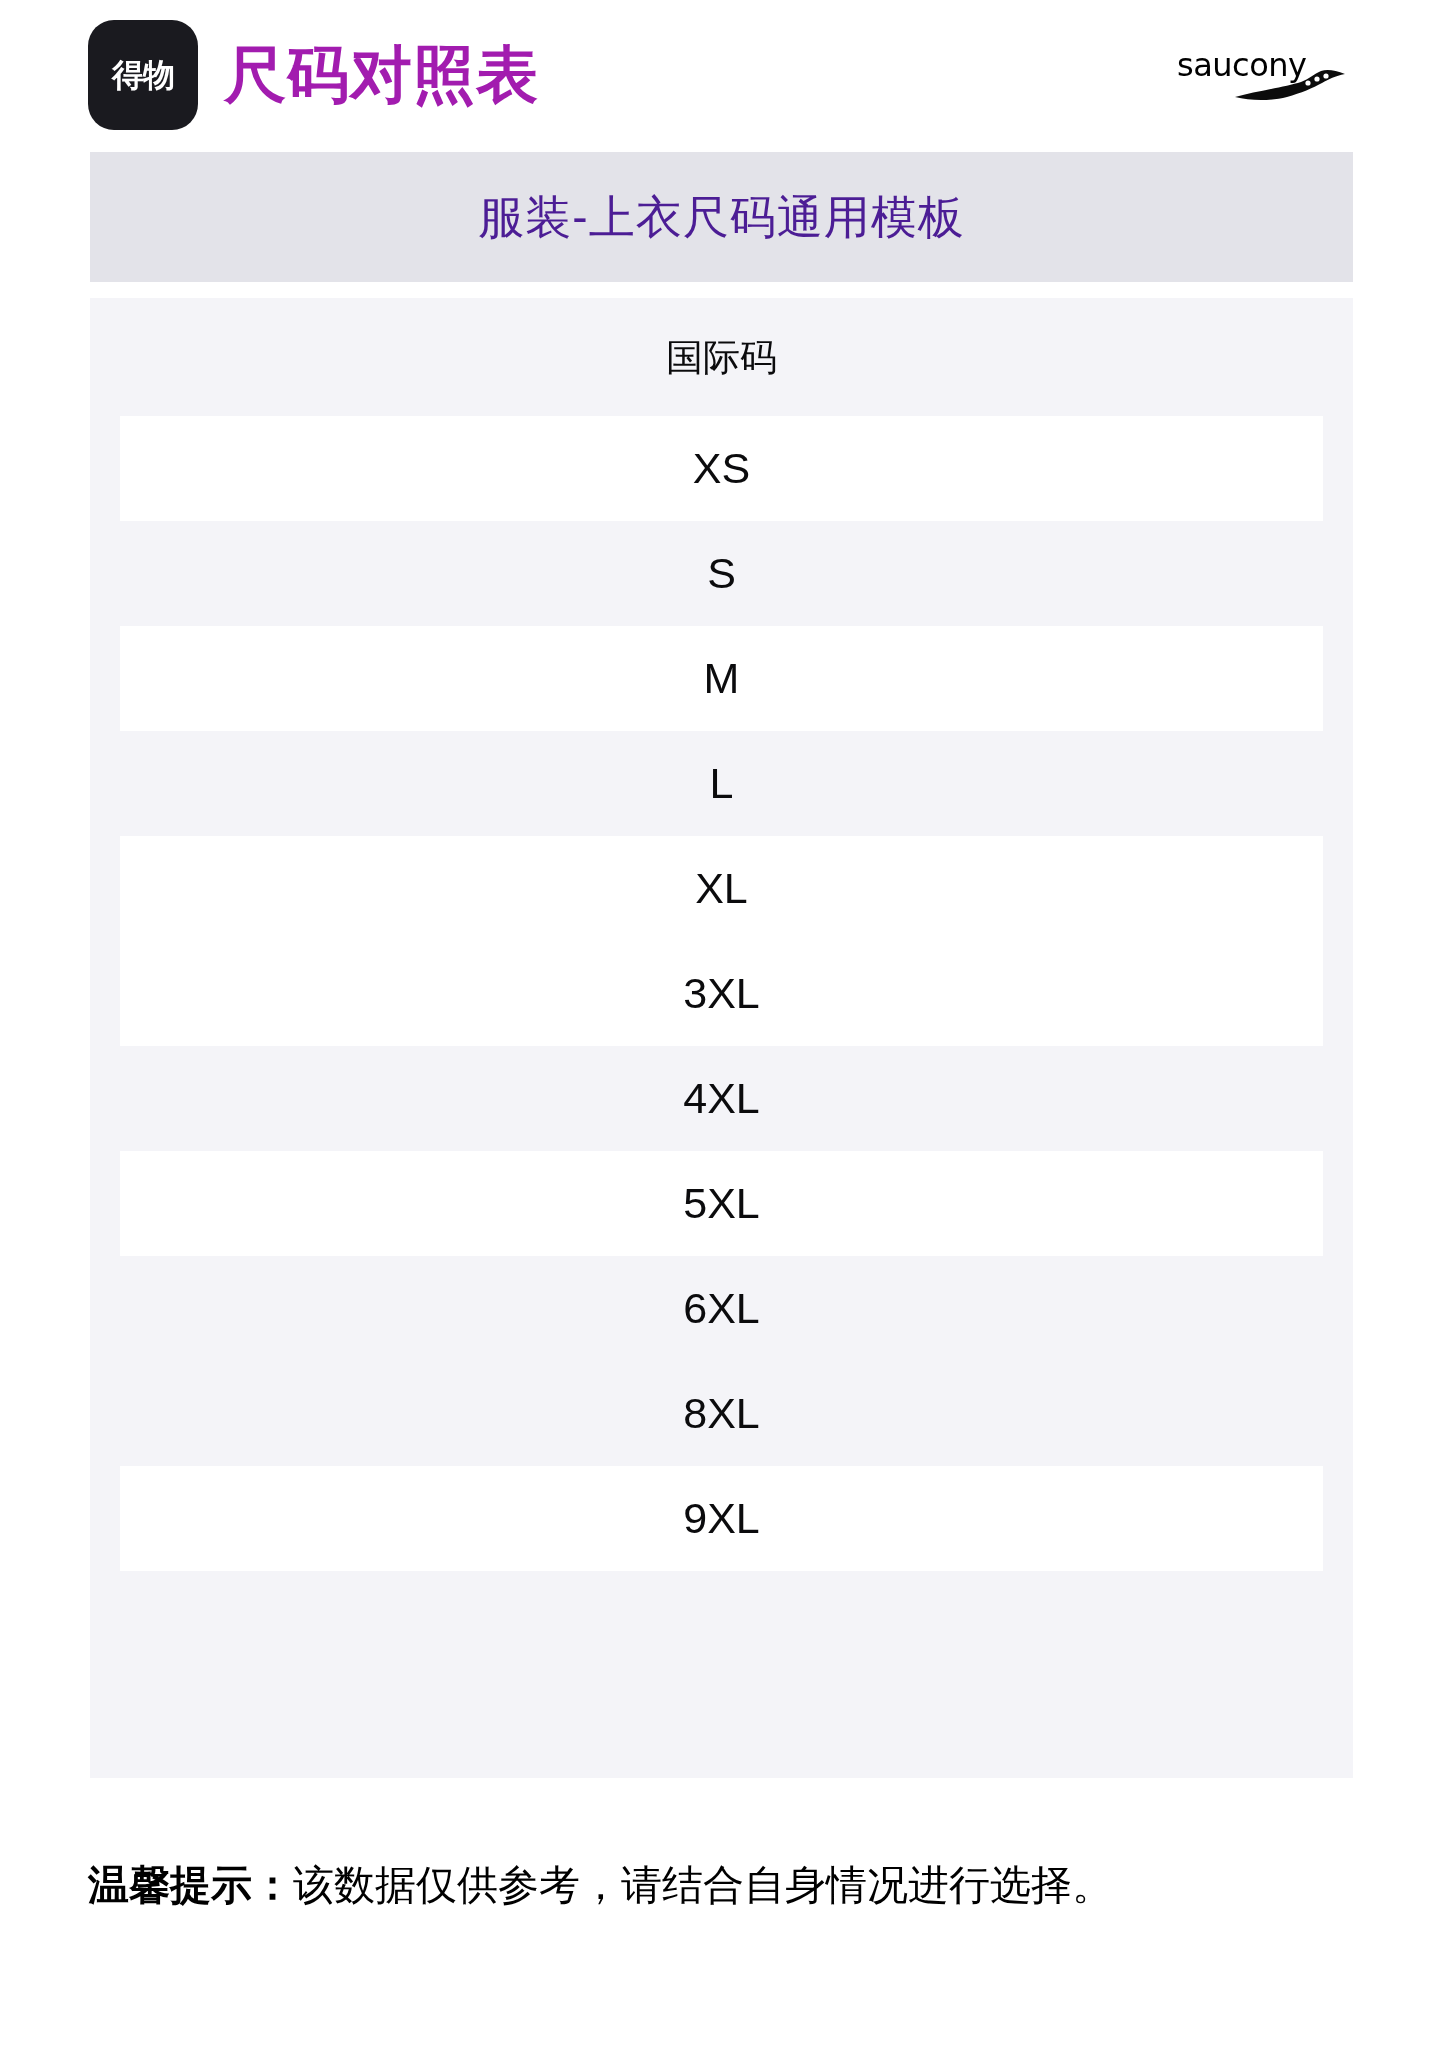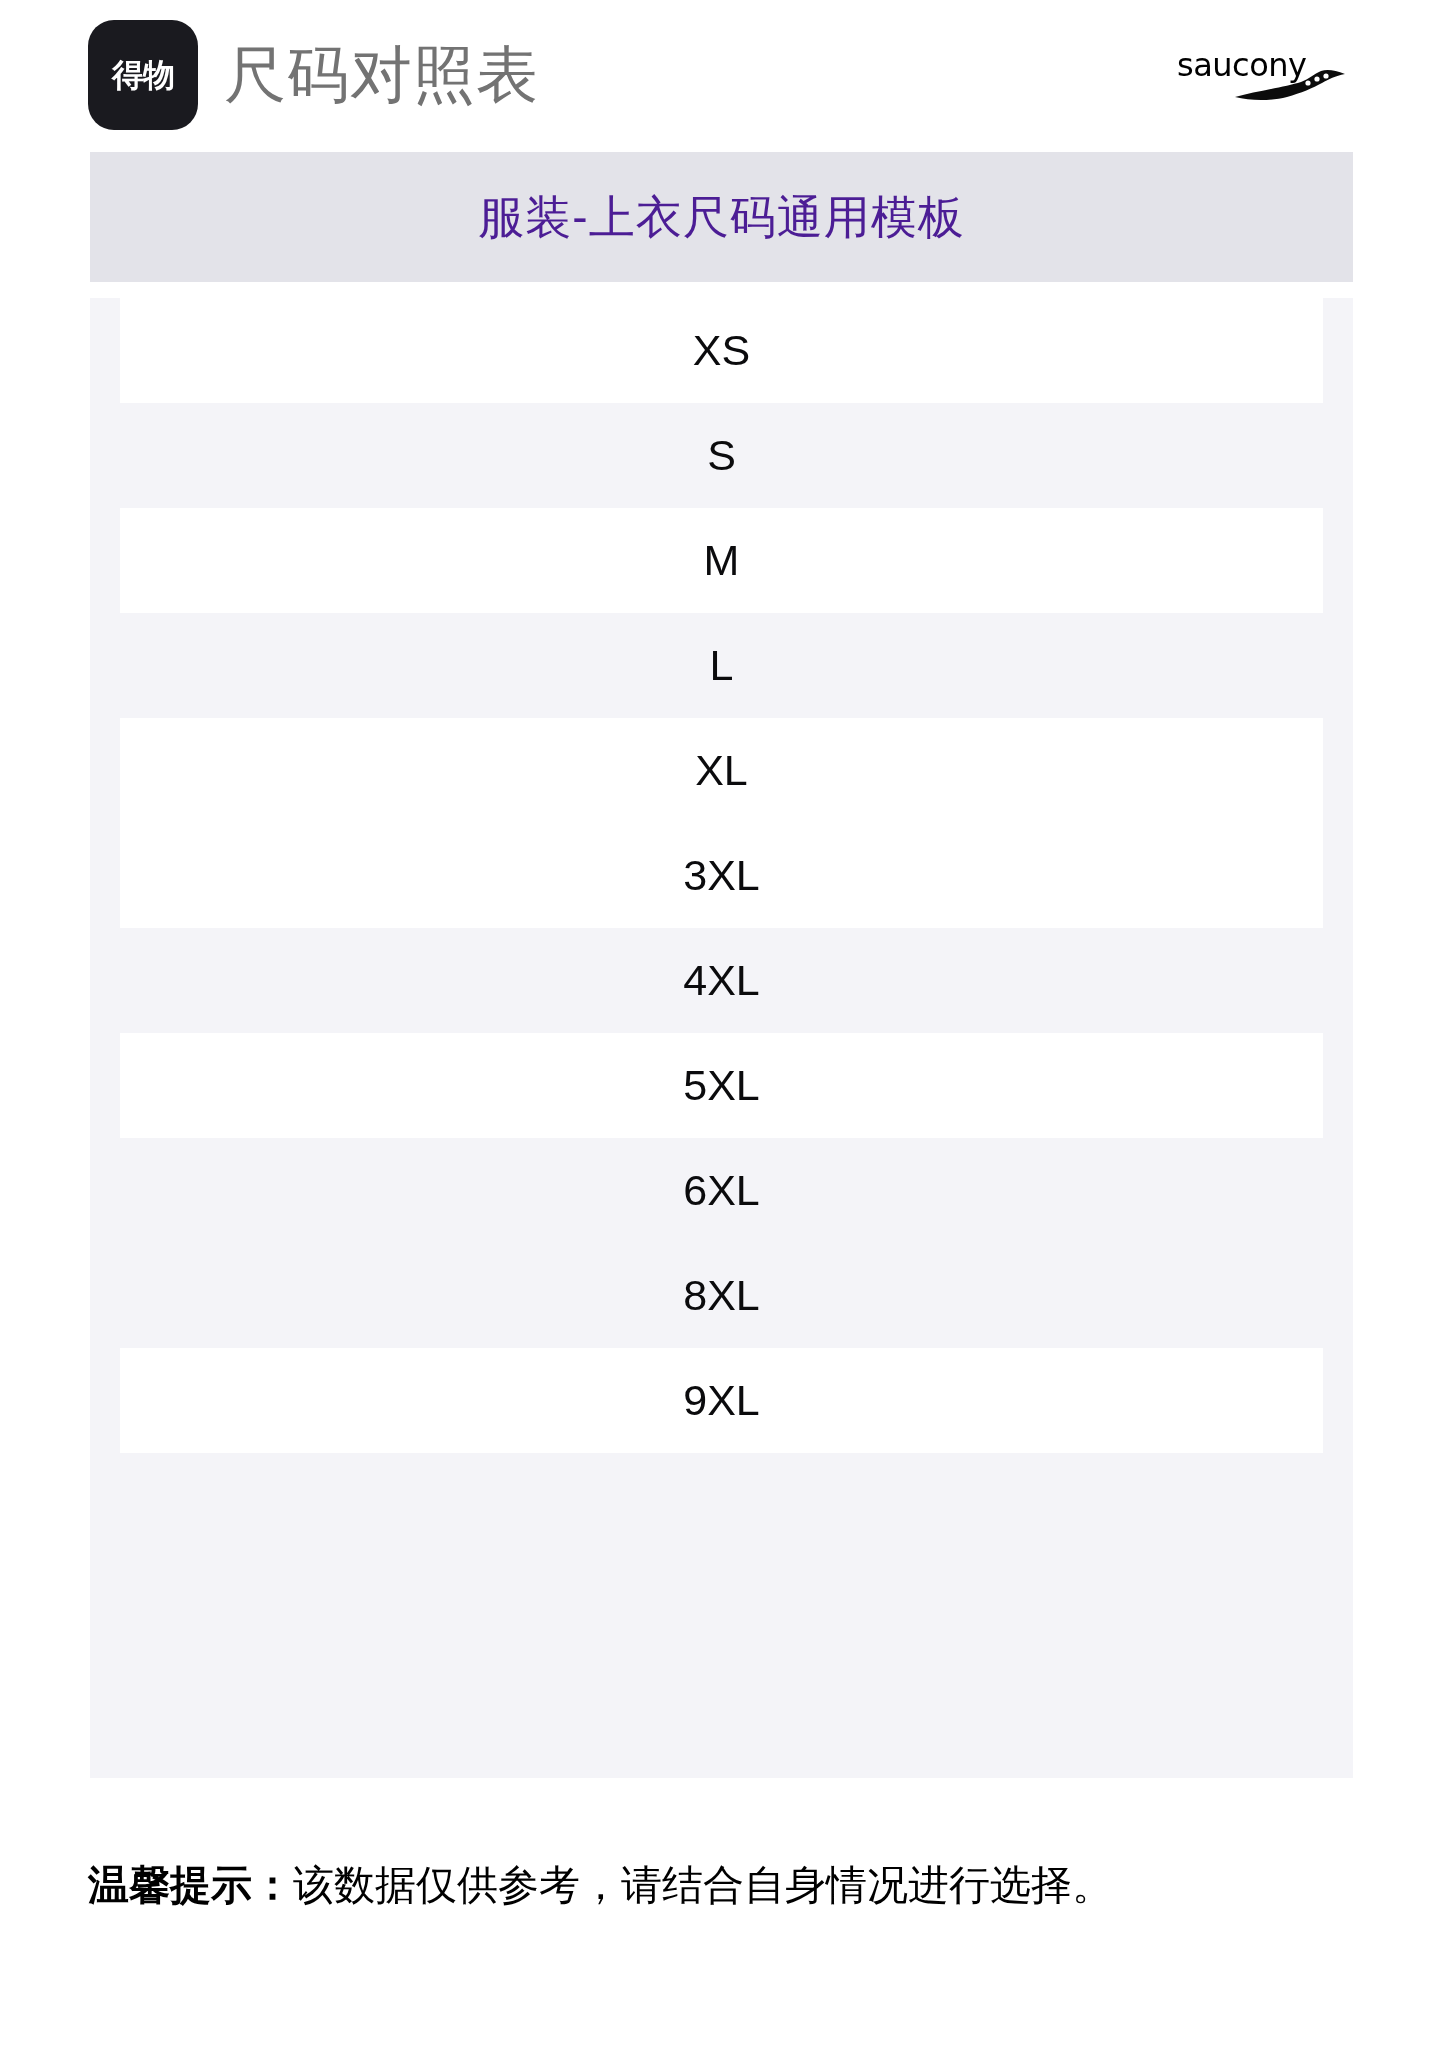--- a/index.html
+++ b/index.html
@@ -41,25 +41,25 @@
     color: #ffffff;
     font-size: 32px;
     font-weight: 700;
     letter-spacing: -1px;
     line-height: 1;
     font-family: "DejaVu Sans", "Liberation Sans", sans-serif;
   }
 
   .header-title {
     font-size: 62px;
-    font-weight: 400;
+    font-weight: 700;
     letter-spacing: 1px;
     margin-left: 26px;
     line-height: 1;
-    color: #737373;
+    color: #a21caf;
     white-space: nowrap;
   }
 
   .header-spacer { flex: 1 1 auto; }
 
   .partner-logo {
     flex: 0 0 auto;
     display: flex;
     flex-direction: column;
     align-items: flex-end;
@@ -174,20 +174,23 @@
   </div>
 
 </div>
 
 <div class="title-band">
   <span class="title-band-text">服装-上衣尺码通用模板</span>
 </div>
 
 <div class="table-wrap">
 
+  <div class="col-header">
+    <span class="col-header-text">国际码</span>
+  </div>
 
   <div id="rows-container">
       <div class="row alt">
         <span class="row-text">XS</span>
       </div>
       <div class="row">
         <span class="row-text">S</span>
       </div>
       <div class="row alt">
         <span class="row-text">M</span>

